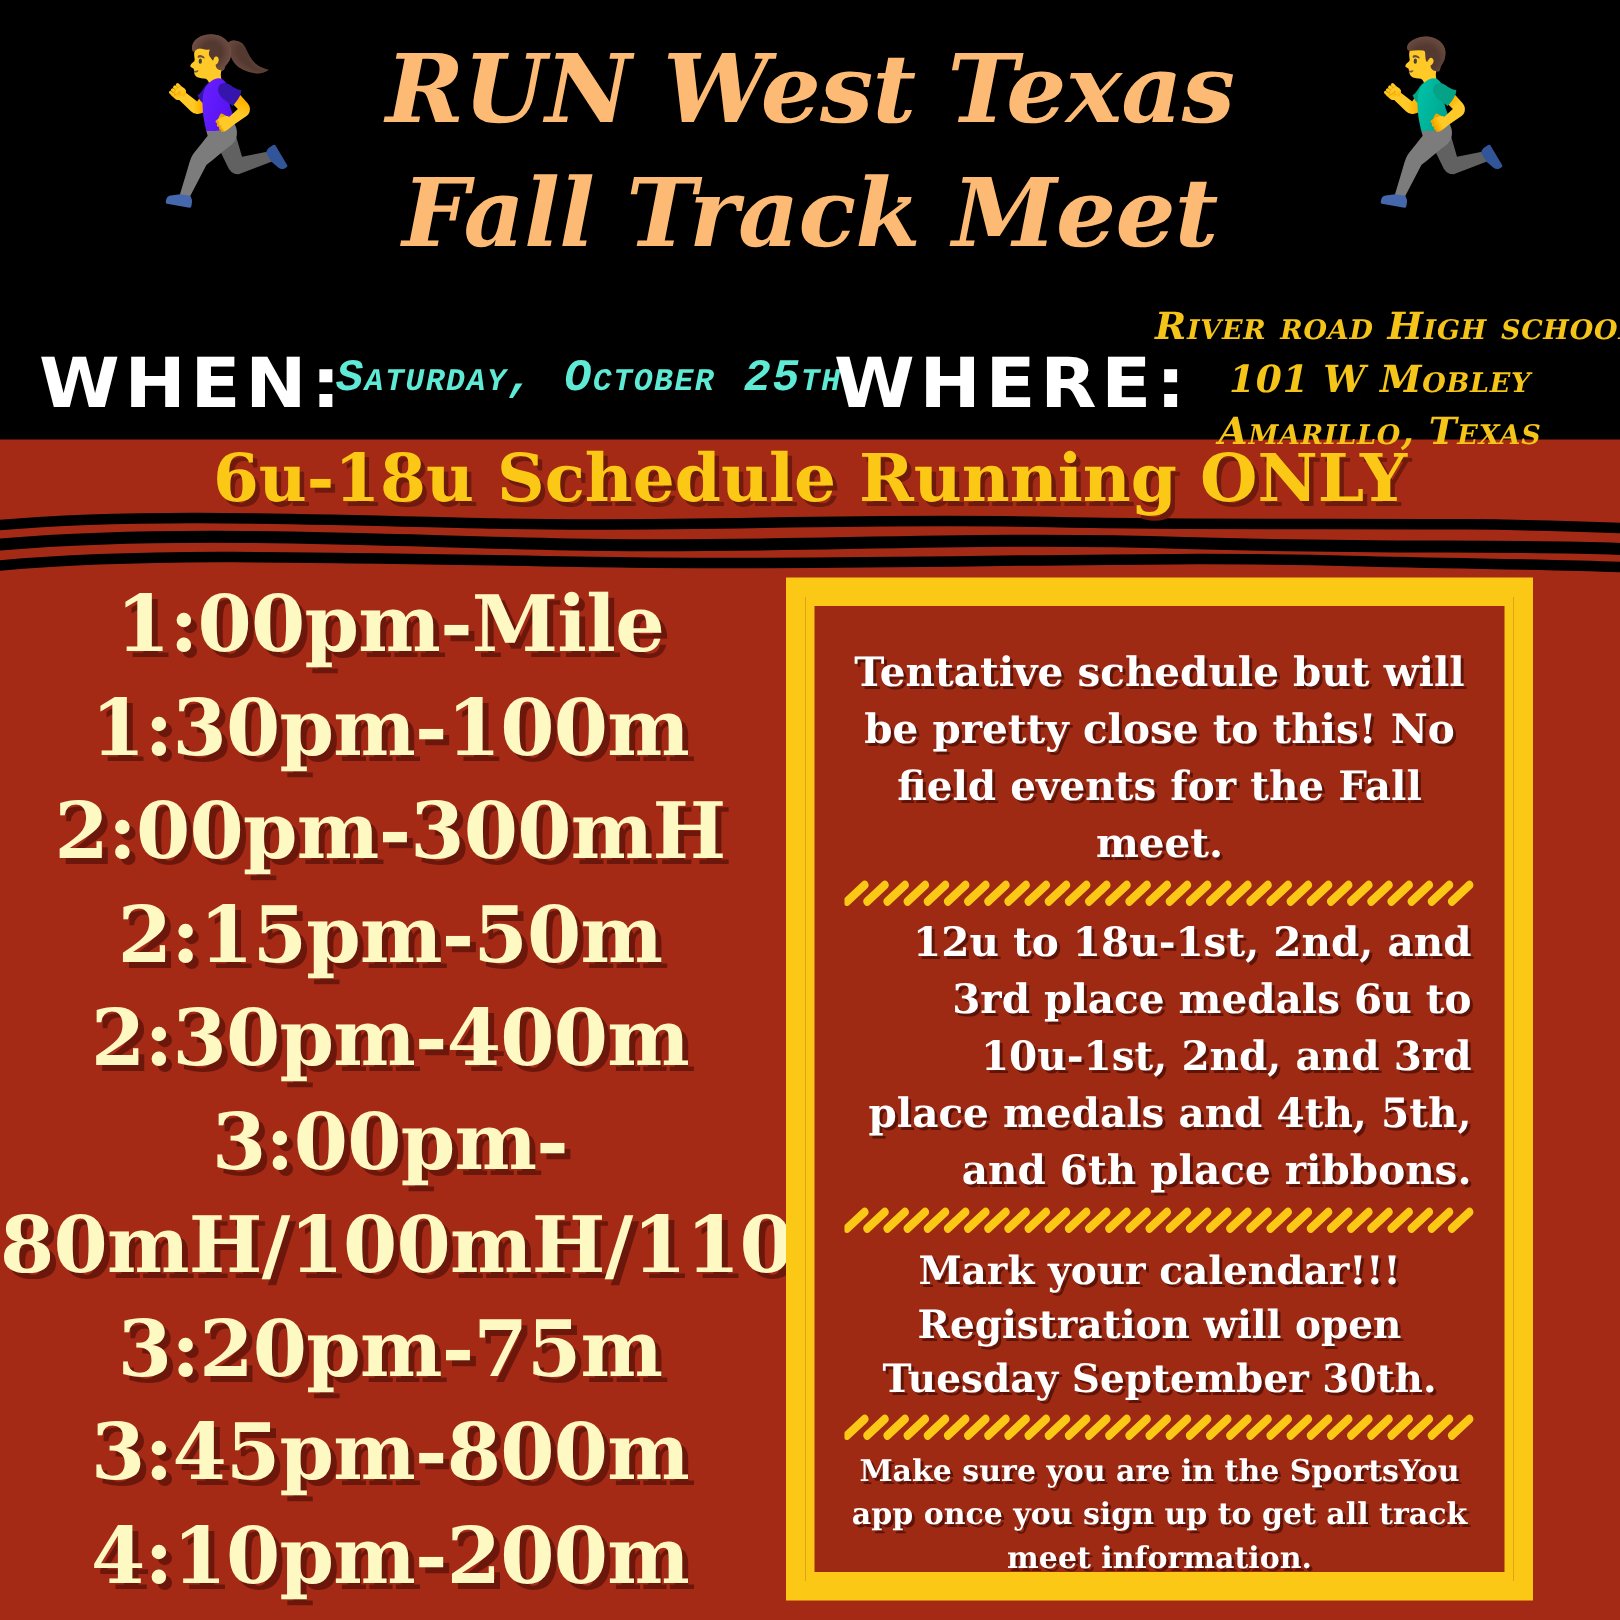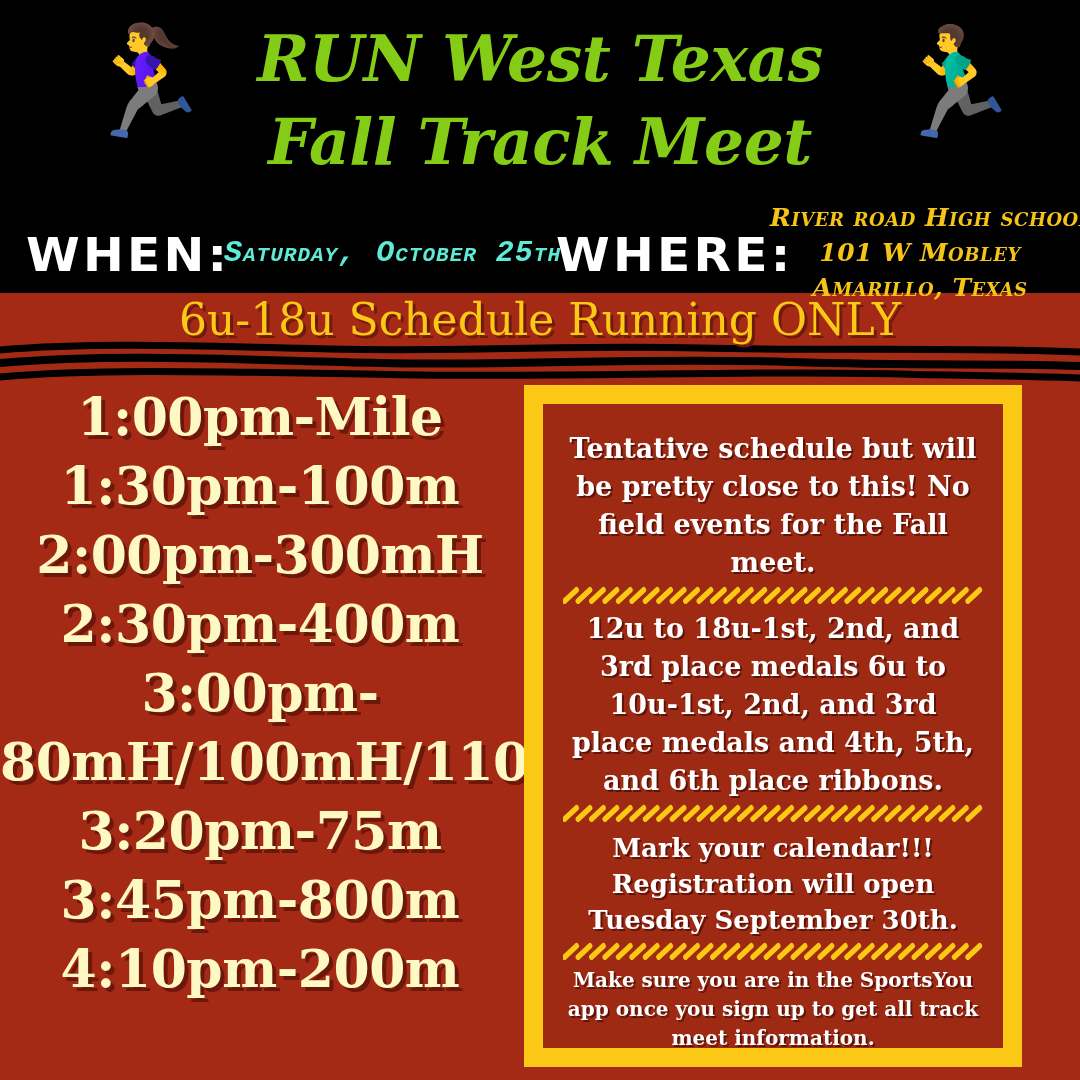--- a/index.html
+++ b/index.html
@@ -33,21 +33,21 @@
     text-align: center;
     z-index: 7;
   }
   .title-line {
     font-family: "DejaVu Serif", "Liberation Serif", serif;
     font-weight: bold;
     font-style: italic;
     font-size: 63px;
     line-height: 83px;
     letter-spacing: -0.5px;
-    color: #84cc16;
+    color: #fdba74;
     white-space: nowrap;
   }
 
   .runner {
     position: absolute;
     font-size: 108px;
     line-height: 1;
     z-index: 8;
     user-select: none;
   }
@@ -112,21 +112,21 @@
   }
 
   
   .sched-heading {
     position: absolute;
     left: 0; top: 296px;
     width: 1080px;
     text-align: center;
     z-index: 6;
     font-family: "DejaVu Serif", "Liberation Serif", serif;
-    font-weight: normal;
+    font-weight: bold;
     font-size: 44px;
     line-height: 48px;
     color: #FBC915;
     text-shadow: 3px 3px 0 #6E1A0C;
     white-space: nowrap;
   }
 
   
   .squiggle {
     position: absolute;
@@ -182,21 +182,21 @@
     flex-direction: column;
   }
   .info-block {
     text-align: center;
     color: #FFFFFF;
     font-family: "DejaVu Serif", "Liberation Serif", serif;
     font-weight: bold;
     text-shadow: 2px 2px 0 rgba(80,16,6,0.85);
   }
   .block-1 { font-size: 27px; line-height: 38px; padding: 10px 6px 4px 6px; }
-  .block-2 { font-size: 27px; line-height: 38px; padding: 6px 2px 4px 2px; }
+  .block-2 { font-size: 27px; line-height: 38px; padding: 6px 2px 4px 2px; text-align: right; }
   .block-3 { font-size: 26px; line-height: 36px; padding: 8px 4px 4px 4px; }
   .block-4 { font-size: 20px; line-height: 29px; padding: 6px 2px 2px 2px; }
 
   .rope {
     width: 100%;
     height: 18px;
     flex: none;
     display: block;
   }
 </style>
@@ -232,20 +232,21 @@
   <svg class="squiggle" viewBox="0 0 1080 54" preserveAspectRatio="none">
     <path d="M0,14 C90,6 200,10 330,13 C460,16 560,9 700,12 C830,15 960,11 1080,16" stroke="#000000" stroke-width="7" fill="none" stroke-linecap="round"></path>
     <path d="M0,27 C120,17 240,24 380,27 C520,30 640,21 790,26 C920,30 1000,27 1080,30" stroke="#000000" stroke-width="8" fill="none" stroke-linecap="round"></path>
     <path d="M0,41 C110,31 260,37 420,39 C600,41 760,34 900,38 C980,40 1030,40 1080,42" stroke="#000000" stroke-width="7" fill="none" stroke-linecap="round"></path>
   </svg>
 
   <div class="sched-list">
     <div class="sched-item">1:00pm-Mile</div>
     <div class="sched-item">1:30pm-100m</div>
     <div class="sched-item">2:00pm-300mH</div>
+    <div class="sched-item">2:15pm-50m</div>
     <div class="sched-item">2:30pm-400m</div>
     <div class="sched-item two-line">3:00pm-80mH/100mH/110mH</div>
     <div class="sched-item">3:20pm-75m</div>
     <div class="sched-item">3:45pm-800m</div>
     <div class="sched-item">4:10pm-200m</div>
   </div>
 
   <div class="info-panel">
     <div class="info-inner">
 

